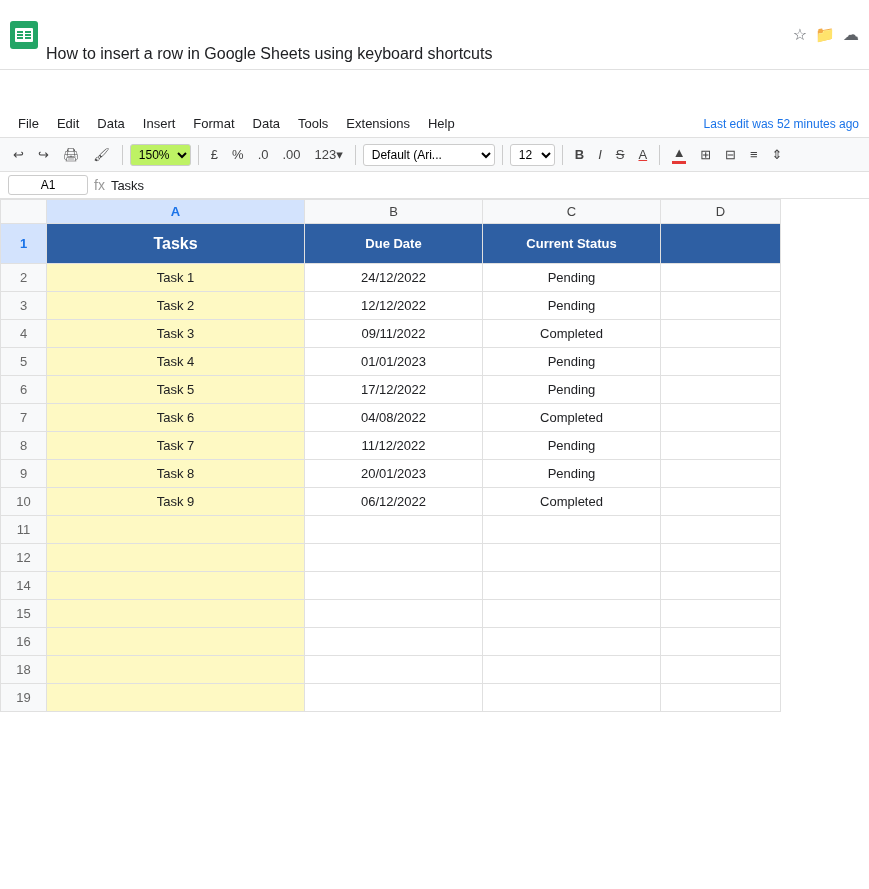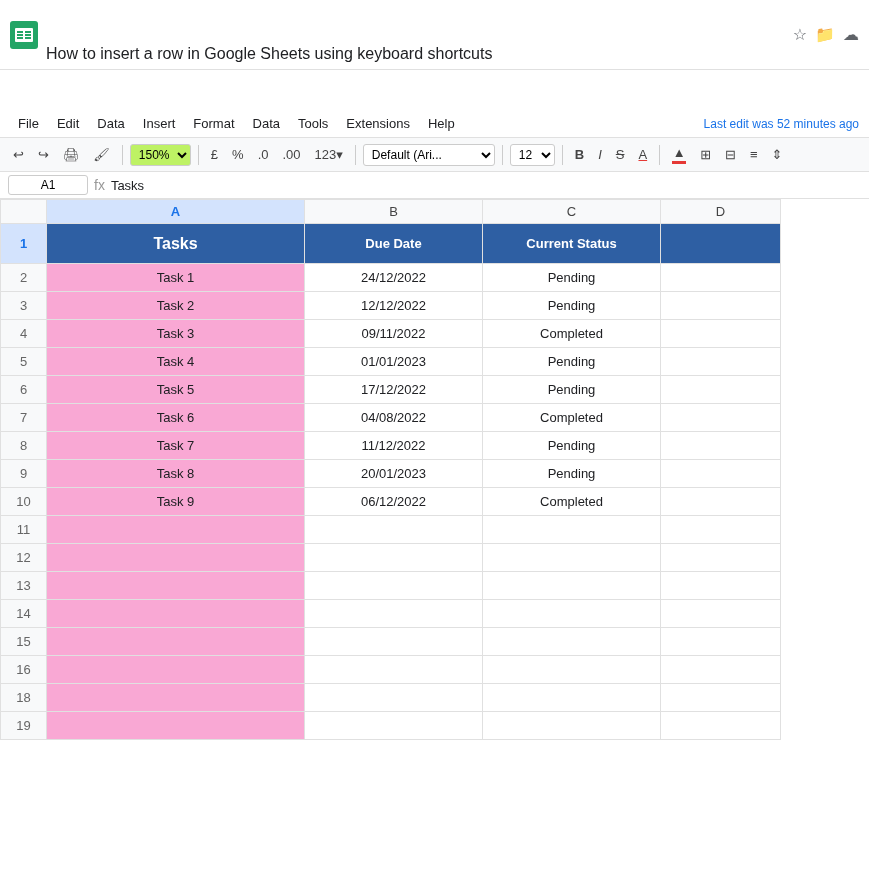--- a/index.html
+++ b/index.html
@@ -207,21 +207,21 @@
     }
 
     
     .data-cell {
       text-align: center;
       padding: 4px 8px;
       color: #202124;
       height: 28px;
     }
     .data-cell.selected-col {
-      background: #f9a8d4;
+      background: #fef9c3;
     }
     .header-cell {
       background: #2e5fa3;
       color: #fff;
       font-weight: bold;
       text-align: center;
       padding: 4px 8px;
       height: 40px;
       font-size: 14px;
     }
@@ -414,27 +414,20 @@
           <td class="data-cell"></td>
         </tr>
         <tr>
           <th class="row-num">12</th>
           <td class="data-cell selected-col"></td>
           <td class="data-cell"></td>
           <td class="data-cell"></td>
           <td class="data-cell"></td>
         </tr>
         <tr>
-          <th class="row-num">13</th>
-          <td class="data-cell selected-col"></td>
-          <td class="data-cell"></td>
-          <td class="data-cell"></td>
-          <td class="data-cell"></td>
-        </tr>
-        <tr>
           <th class="row-num">14</th>
           <td class="data-cell selected-col"></td>
           <td class="data-cell"></td>
           <td class="data-cell"></td>
           <td class="data-cell"></td>
         </tr>
         <tr>
           <th class="row-num">15</th>
           <td class="data-cell selected-col"></td>
           <td class="data-cell"></td>

